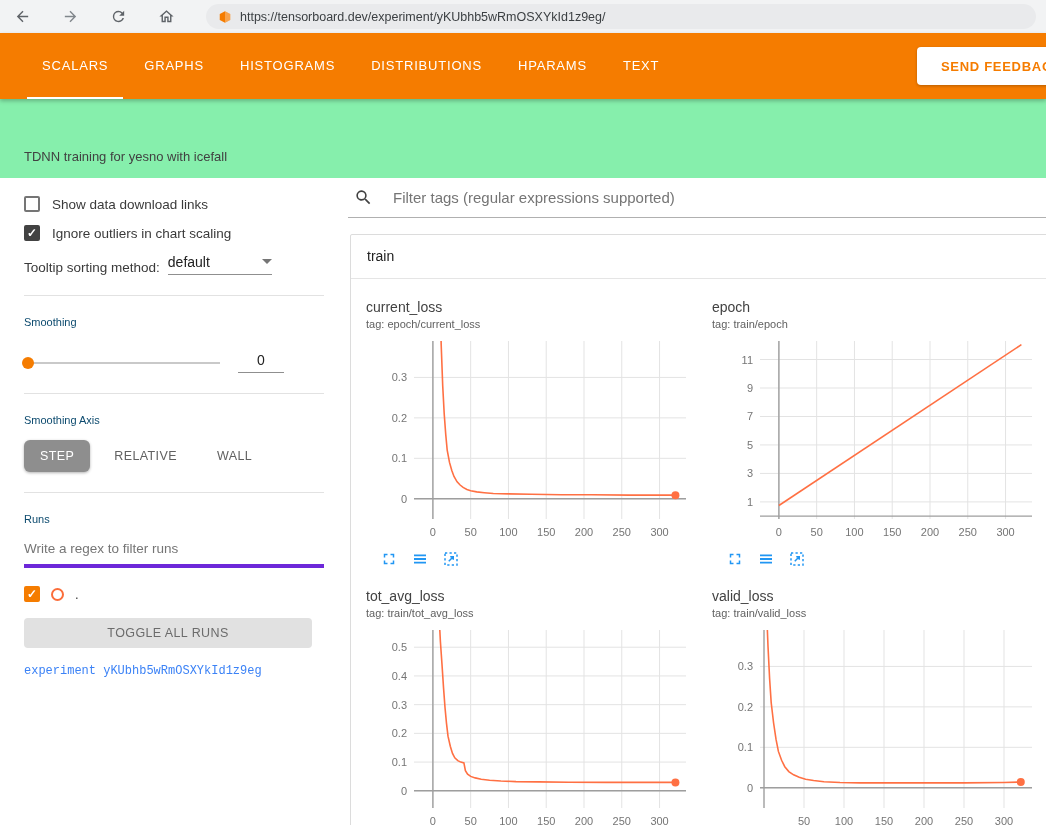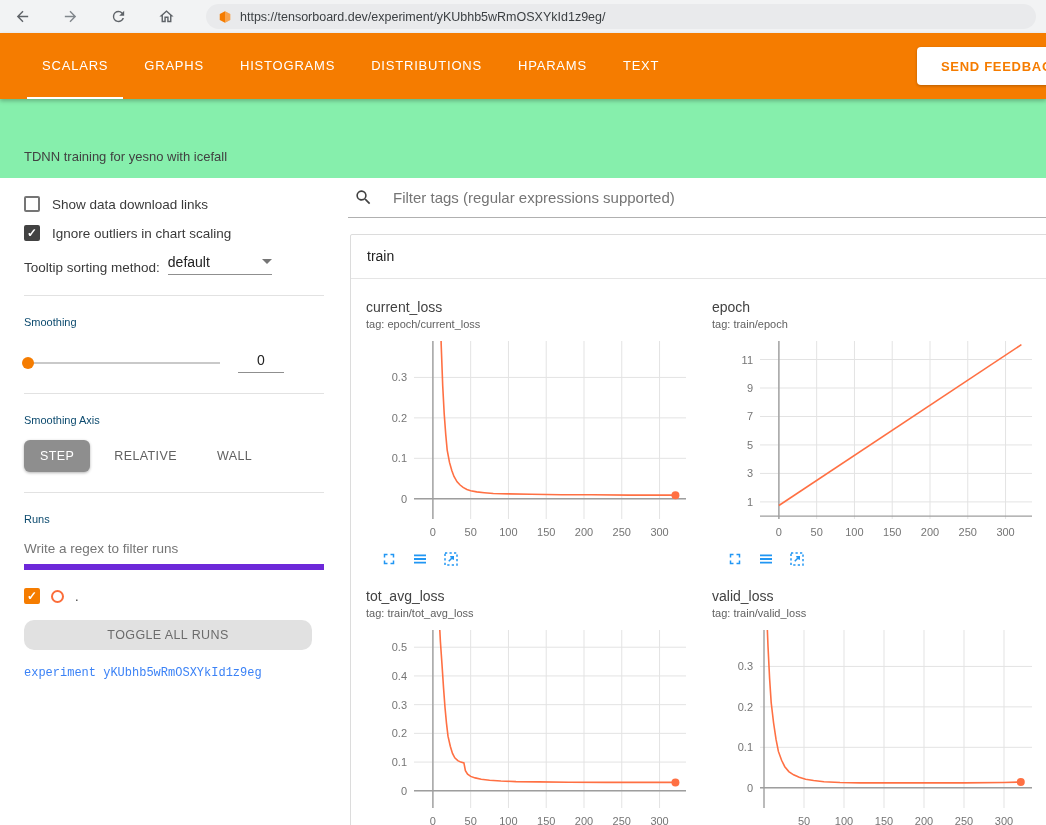--- a/index.html
+++ b/index.html
@@ -47,26 +47,26 @@
   .caret { width:0; height:0; border-left:5px solid transparent; border-right:5px solid transparent; border-top:5px solid #757575; margin-bottom:2px; }
   hr.divider { border:none; border-top:1px solid #e2e2e2; margin:20px 0; }
   .section-label { font-size:11px; color:#0c4a6e; }
   .slider-row { display:flex; align-items:center; margin-top:24px; gap:18px; }
   .slider { position:relative; width:196px; height:2px; background:#c9c9c9; cursor:pointer; }
   .slider-thumb { position:absolute; left:-2px; top:-5px; width:12px; height:12px; border-radius:50%; background:#f57c00; }
   .smooth-value { width:46px; text-align:center; border-bottom:1px solid #8f8f8f; padding-bottom:4px; font-size:14px; color:#212121; }
   .axis-buttons { display:flex; align-items:center; margin-top:14px; }
   .axis-btn { font-family:inherit; font-size:12.5px; letter-spacing:.4px; padding:9px 16px; color:#616161; background:transparent; border:none; margin-right:8px; border-radius:6px; cursor:pointer; }
   .axis-btn.selected { background:#8e8e8e; color:#fff; box-shadow:0 1px 3px rgba(0,0,0,.3); }
-  .runs-filter { display:block; width:100%; border:none; border-bottom:6px solid #6d28d9; padding:6px 0 8px; font-family:inherit; font-size:13.5px; color:#212121; margin-top:10px; background:transparent; outline:none; }
+  .runs-filter { display:block; width:100%; border:none; border-bottom:4px solid #6d28d9; padding:6px 0 8px; font-family:inherit; font-size:13.5px; color:#212121; margin-top:10px; background:transparent; outline:none; }
   .runs-filter::placeholder { color:#757575; }
   .run-row { display:flex; align-items:center; gap:11px; margin-top:18px; }
   .run-swatch { width:13px; height:13px; border:2px solid #fb6d3a; border-radius:50%; flex-shrink:0; }
   .run-name { font-size:13px; color:#3a3a3a; }
-  .toggle-btn { margin-top:16px; width:288px; height:30px; background:#e1e1e1; color:#6b6b6b; font-family:inherit; font-size:12.5px; letter-spacing:.4px; border:none; border-radius:10px; cursor:pointer; }
+  .toggle-btn { margin-top:16px; width:288px; height:30px; background:#e1e1e1; color:#6b6b6b; font-family:inherit; font-size:12.5px; letter-spacing:.4px; border:none; border-radius:4px; cursor:pointer; }
   .exp-caption { margin-top:16px; font-size:12px; color:#3b82f6;font-family:Liberation Mono, monospace; }
 
   
   .filter-row { display:flex; align-items:flex-end; gap:18px; padding:10px 6px; border-bottom:1px solid #b0b0b0; }
   .filter-row svg { width:19px; height:19px; fill:#424242; flex-shrink:0; }
   .filter-input { flex:1; border:none; outline:none; background:transparent; font-family:inherit; font-size:15px; color:#212121; }
   .filter-input::placeholder { color:#757575; }
 
   .card { width:706px; margin:16px 0 0 2px; border:1px solid #dcdcdc; border-radius:2px; background:#fff; }
   .card-header { padding:13px 16px 14px; font-size:14px; color:#212121; border-bottom:1px solid #e5e5e5; cursor:pointer; }

